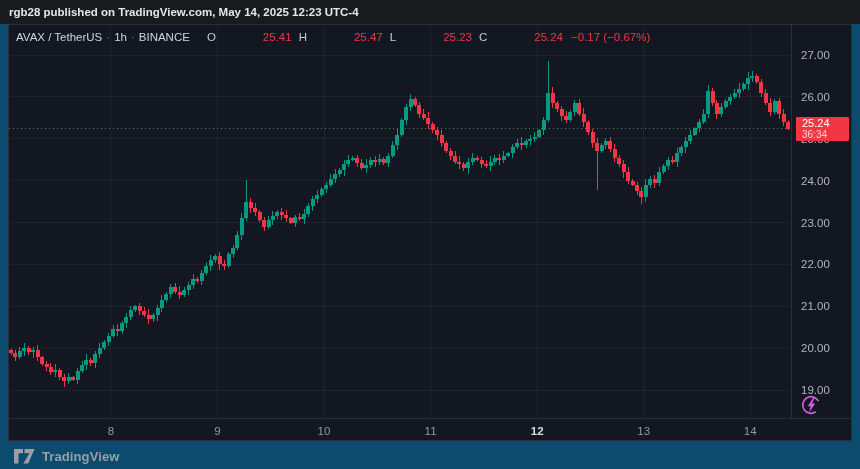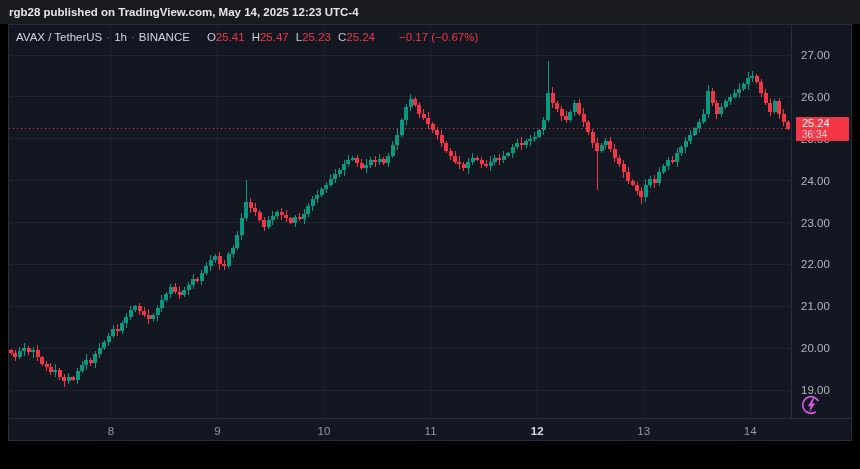--- a/index.html
+++ b/index.html
@@ -1,28 +1,28 @@
 <!DOCTYPE html>
 <html><head>
 <meta charset="utf-8">
 <style>
   html,body{margin:0;padding:0;background:#191a1e;width:860px;height:469px;overflow:hidden;
     font-family:"Liberation Sans",sans-serif;-webkit-font-smoothing:antialiased;}
-  .stage{position:relative;width:860px;height:469px;background:#000000;}
+  .stage{position:relative;width:860px;height:469px;background:#0c4a6e;}
   .top-strip{position:absolute;left:0;top:0;width:860px;height:24px;background:#191a1e;}
   .attribution{position:absolute;left:9px;top:0;line-height:24px;font-size:11.5px;font-weight:700;color:#e4e6e9;white-space:nowrap;}
   .widget{position:absolute;left:8px;top:24px;width:844px;height:417px;background:#131722;
     border:1px solid #2a2e39;box-sizing:border-box;}
   .widget svg.chart{position:absolute;left:0;top:0;}
   .legend{position:absolute;left:7px;top:6px;font-size:11.5px;color:#d1d4dc;white-space:nowrap;z-index:5;}
   .legend .sep{color:#787b86;padding:0 4px;}
   .legend .ohlc{margin-left:10px;}
   .legend .oletter{color:#c9ccd4;margin-left:7px;}
-  .legend .oval{color:#f23645;}
-  .legend .chg{color:#f23645;margin-left:24px;}
+  .legend .oval{color:#f23645;padding-left:47px;}
+  .legend .chg{color:#f23645;margin-left:8px;}
   .price-label{position:absolute;left:787px;width:53px;height:24px;background:#f23645;border-radius:1px;
     color:#fff;font-size:11px;line-height:12px;text-align:left;padding:0 0 0 6px;box-sizing:border-box;z-index:6;}
   .price-label .countdown{color:rgba(255,255,255,0.78);font-size:10px;}
   .flash{position:absolute;left:791px;top:369px;width:22px;height:22px;z-index:7;}
   .footer{position:absolute;left:14px;top:444px;height:25px;display:flex;align-items:center;gap:7px;}
   .footer .brand{font-size:13px;font-weight:700;color:#9b9ea6;letter-spacing:0.1px;}
   text{font-family:"Liberation Sans",sans-serif;}
 </style>
 </head>
 <body>
@@ -443,14 +443,21 @@
       <div>25.24</div>
       <div class="countdown">36:34</div>
     </div>
 
     <svg class="flash" viewBox="0 0 22 22">
       <circle cx="11" cy="11" r="8.3" fill="none" stroke="#d35ae0" stroke-width="1.7" stroke-dasharray="40 12.2" transform="rotate(55 11 11)"></circle>
       <polygon points="13.4,3.2 7.8,12.2 10.6,12.2 9.2,18.6 15.2,9.6 12.2,9.6 14.6,3.2" fill="#d35ae0"></polygon>
     </svg>
   </div>
 
+  <div class="footer">
+    <svg width="21" height="15" viewBox="0 0 21 15">
+      <path fill="#9b9ea6" d="M0,0 h9 v4.2 h-4.5 v10.3 h-4.5 z"></path>
+      <path fill="#9b9ea6" d="M10.5,0 h10 l-6.2,14.5 h-5 l6.2,-10.3 h-5 z"></path>
+    </svg>
+    <span class="brand">TradingView</span>
+  </div>
 
 </div>
 
 </body></html>

